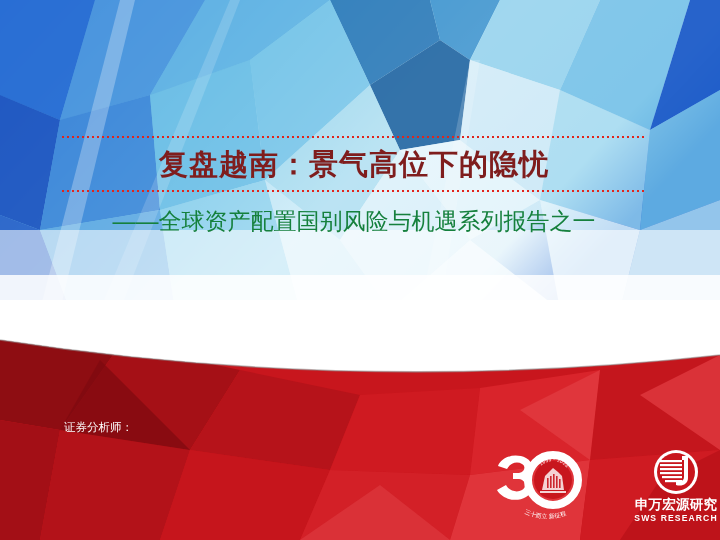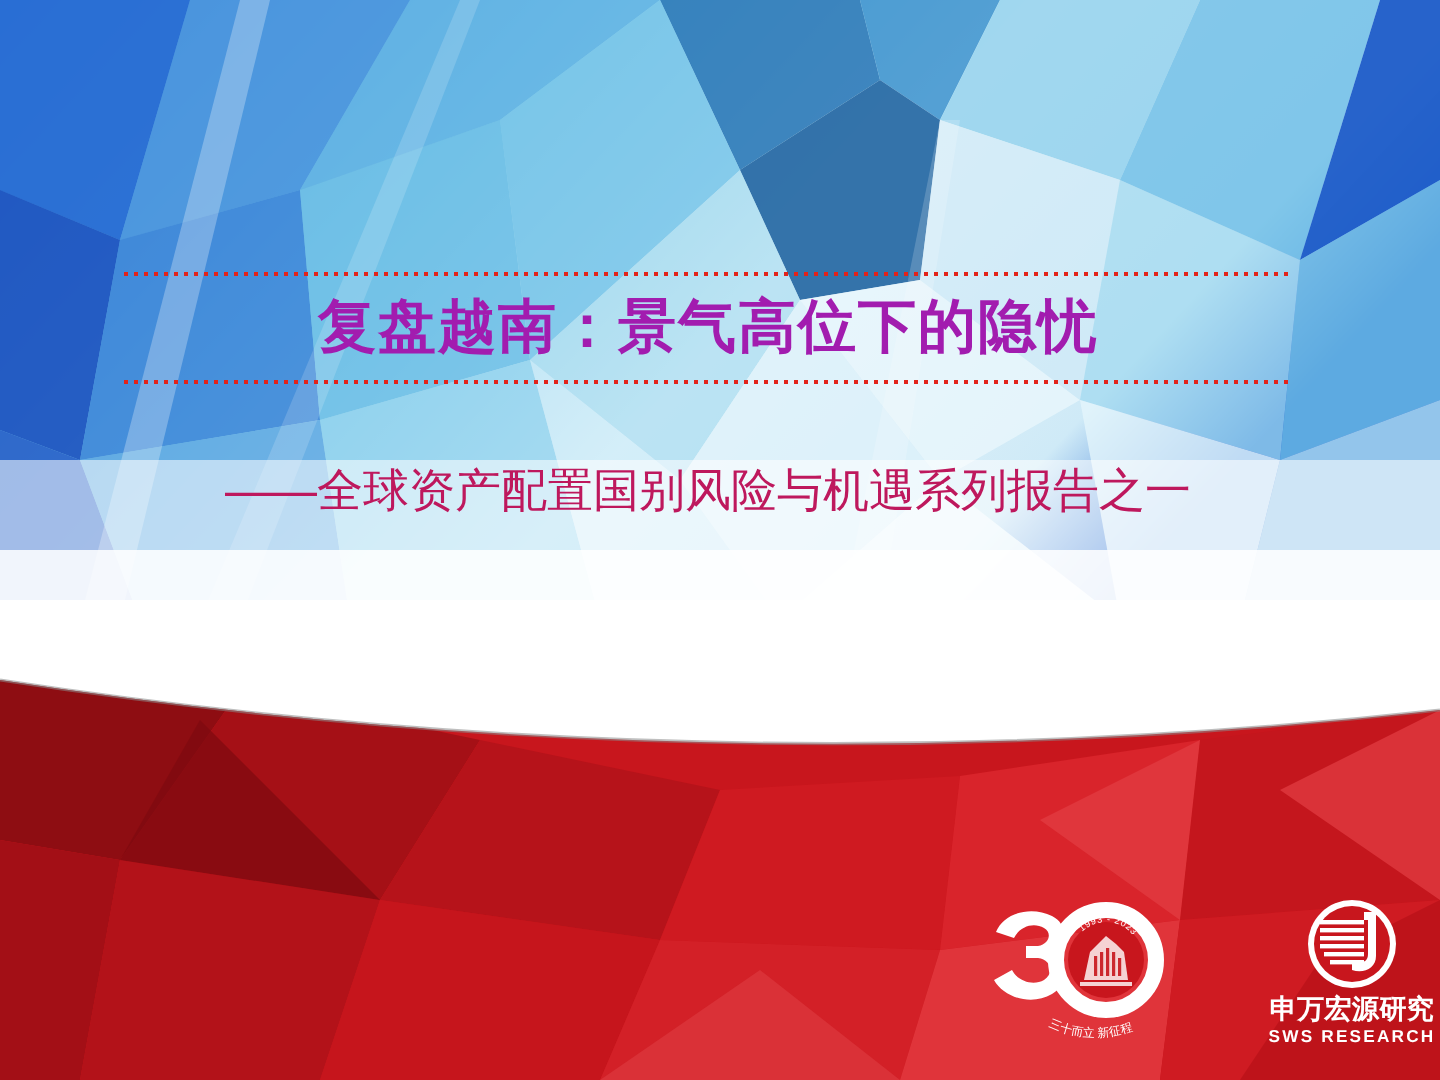--- a/index.html
+++ b/index.html
@@ -57,35 +57,34 @@
   .dotline {
     height: 2px;
     width: 100%;
     background-image: repeating-linear-gradient(
         to right, #e2231a 0px, #e2231a 2px, rgba(255,255,255,0) 2px, rgba(255,255,255,0) 5px);
   }
   .main-title {
     text-align: center;
     font-size: 29px;
     font-weight: bold;
-    color: #a21caf;
+    color: #7f1d1d;
     letter-spacing: 1px;
     line-height: 52px;
     white-space: nowrap;
   }
   .subtitle {
     position: absolute;
     left: 0;
     top: 70px;
     width: 584px;
     text-align: center;
     font-size: 23px;
-    color: #be185d;
+    color: #15803d;
     white-space: nowrap;
-    margin-top: 24px;
   }
 
   
   .analysts {
     position: absolute;
     left: 64px;
     top: 386px;
     color: #ffffff;
     font-size: 11.5px;
     line-height: 16.6px;
@@ -204,20 +203,21 @@
   </div>
 
   <div class="title-block">
     <div class="dotline"></div>
     <div class="main-title">复盘越南：景气高位下的隐忧</div>
     <div class="dotline"></div>
     <div class="subtitle">——全球资产配置国别风险与机遇系列报告之一</div>
   </div>
 
   <div class="analysts">
+    <div>证券分析师：</div>
     
     
     
   </div>
 
   <div class="logo-30">
     <svg width="92" height="78" viewBox="0 0 92 78" xmlns="http://www.w3.org/2000/svg">
 
       <path d="M6,16 C10,6 24,3 34,8 C42,12 42,22 34,27 C41,30 43,42 34,47 C24,53 10,49 5,40
                L14,35 C17,41 25,43 30,40 C35,37 34,30 27,29 L21,29 L21,23 L27,23

